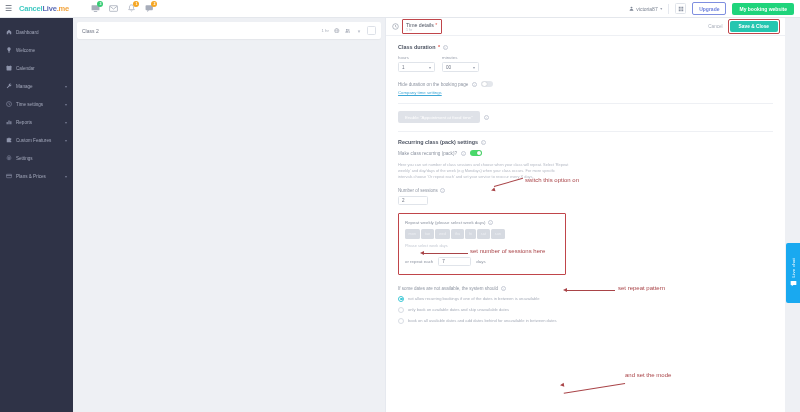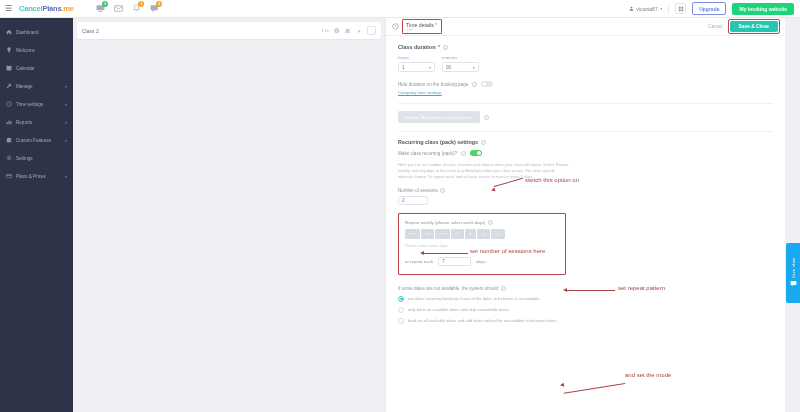--- a/index.html
+++ b/index.html
@@ -210,21 +210,21 @@
   .lc-text { writing-mode:vertical-rl; transform:rotate(180deg); color:#fff; font-size:4.4px; letter-spacing:.2px; }
   .lc-ico svg { width:7px; height:7px; fill:#fff; }
 </style>
 </head>
 <body>
 
 <div class="app">
 
   <div class="topbar">
     <div class="burger">☰</div>
-    <div class="logo"><span class="s">Cancel</span><span class="b">Plans</span><span class="me">.me</span></div>
+    <div class="logo"><span class="s">Cancel</span><span class="b">Live</span><span class="me">.me</span></div>
 
     <div class="nav-icons">
       <div class="nicon">
         <svg viewBox="0 0 16 16">
             <rect x="1" y="2" width="14" height="9" rx="1"></rect>
             <rect x="5" y="12.5" width="6" height="1.5"></rect>
           </svg>
         <span class="badge green">3</span>
       </div>
       <div class="nicon">

